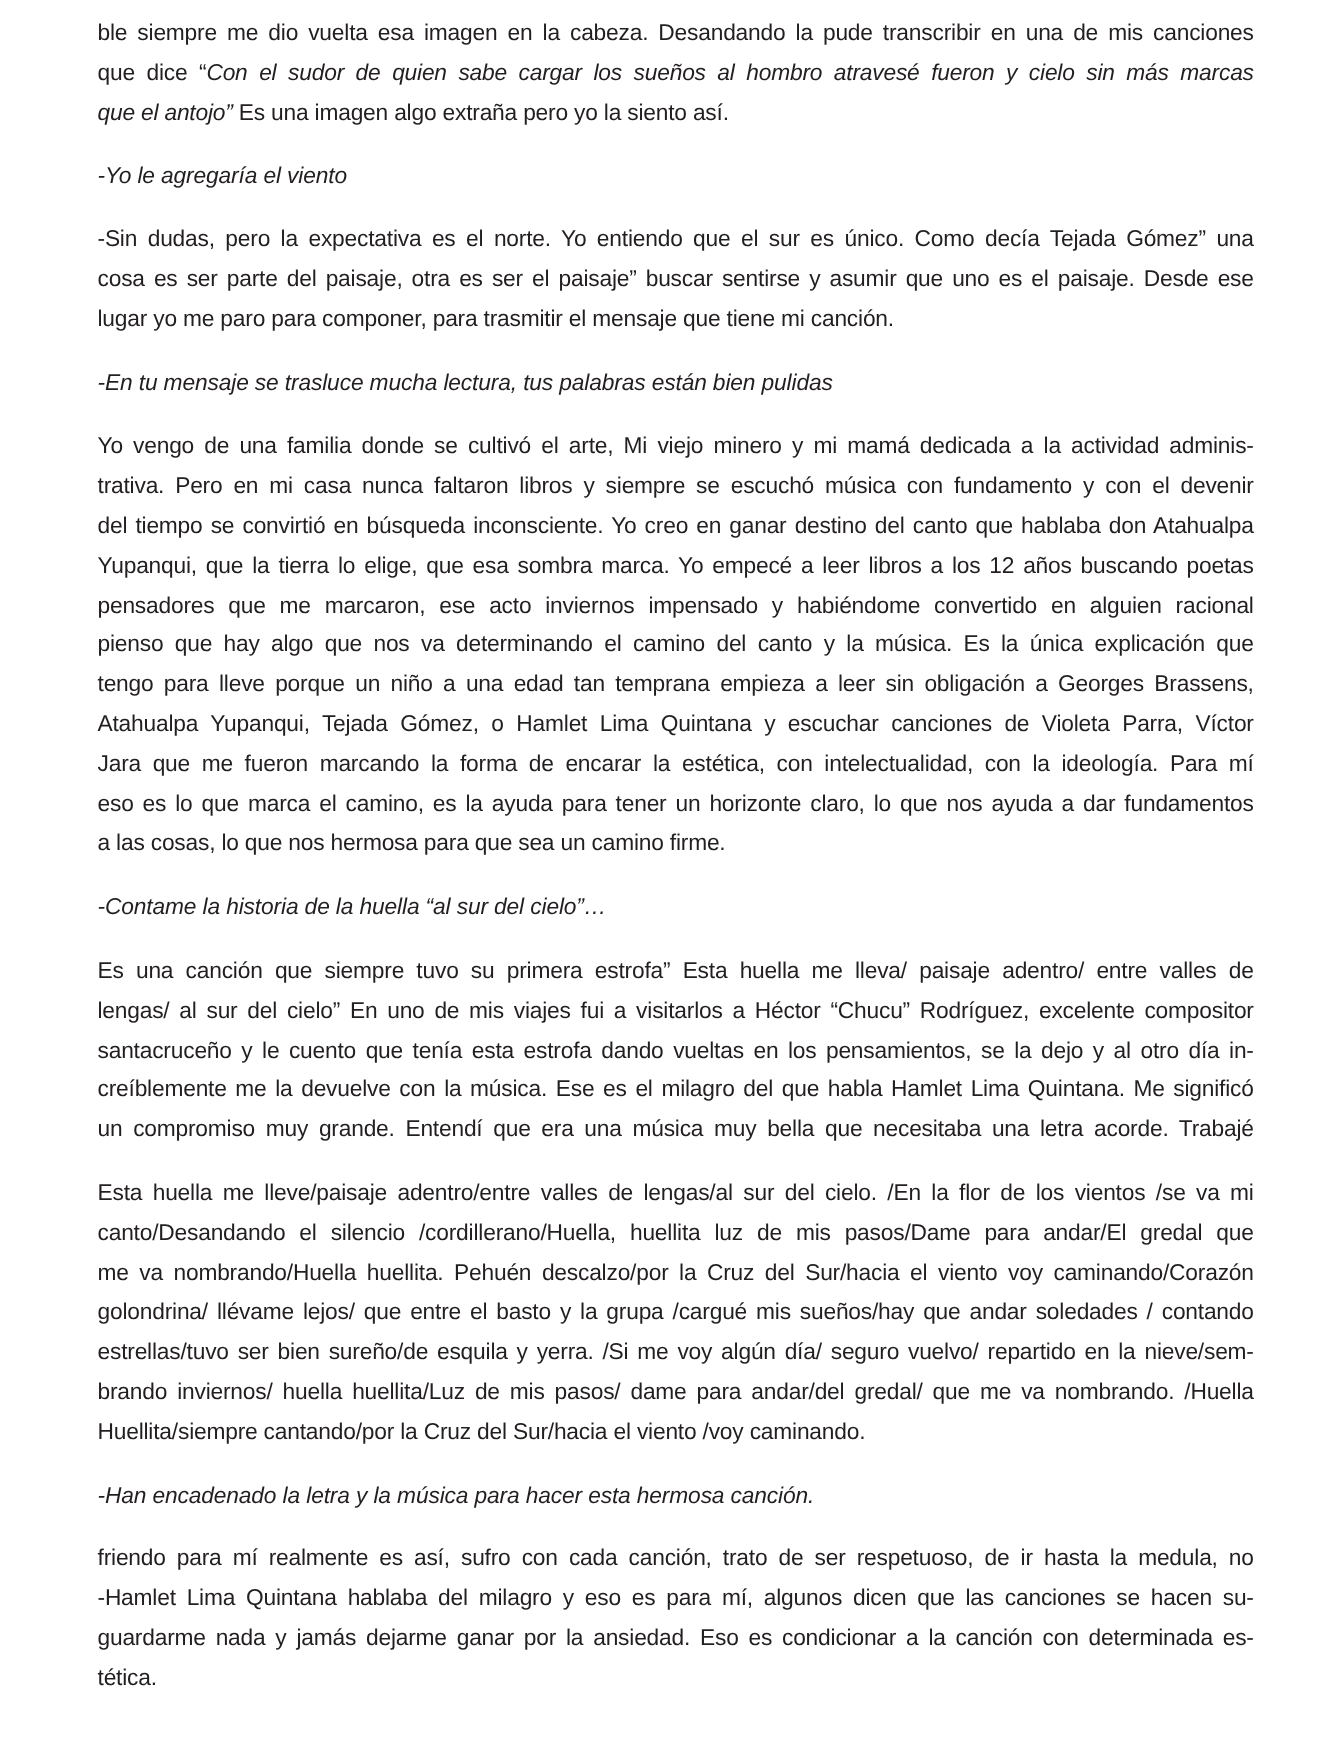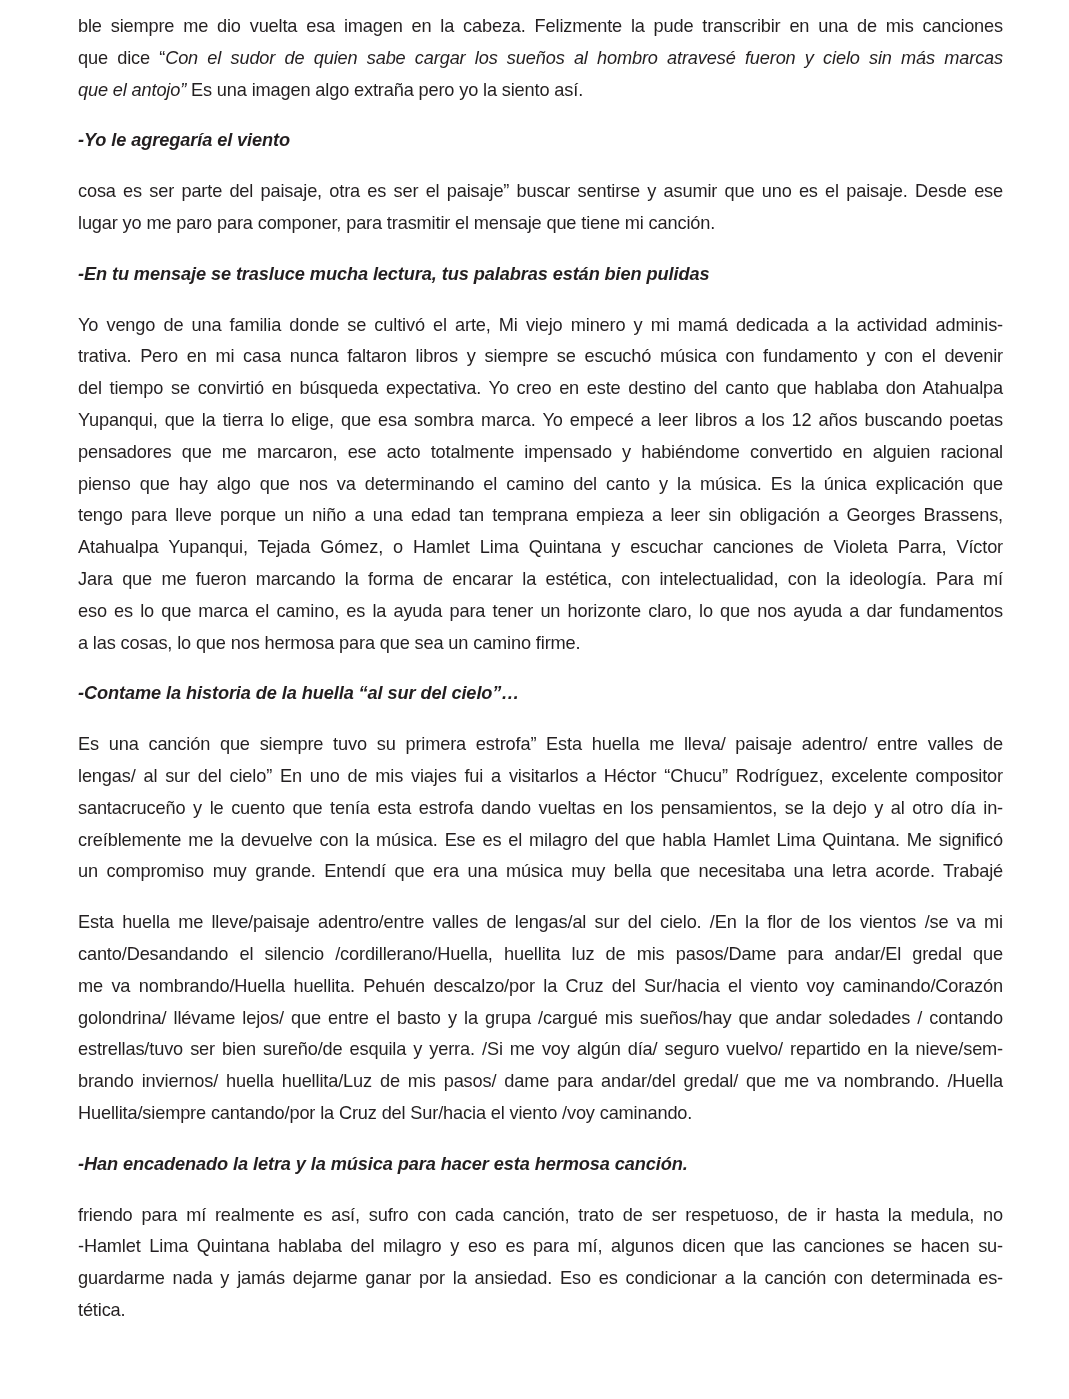--- a/index.html
+++ b/index.html
@@ -11,49 +11,50 @@
   .para { margin: 0; }
   .line {
     display: block; font-size: 18.2px; line-height: 31.8px; height: 31.8px;
     text-align: justify; text-align-last: justify; white-space: nowrap;
     letter-spacing: -0.15px;
   }
   .line.last { text-align-last: left; }
   .line span.it { font-style: italic; }
   .gap { height: 19px; }
   .q {
-    font-size: 18.2px; line-height: 31.8px; font-weight: bold; font-style: italic;
+    font-size: 18.2px; line-height: 31.8px; font-weight: normal; font-style: italic;
     margin: 0; letter-spacing: -0.1px;
   }
 </style>
 </head>
 <body>
 
 <div class="page" id="page">
     <div class="para">
-      <span class="line"><span>ble siempre me dio vuelta esa imagen en la cabeza. Felizmente la pude transcribir en una de mis canciones</span></span>
+      <span class="line"><span>ble siempre me dio vuelta esa imagen en la cabeza. Desandando la pude transcribir en una de mis canciones</span></span>
       <span class="line"><span>que dice “</span><span class="it">Con el sudor de quien sabe cargar los sueños al hombro atravesé fueron y cielo sin más marcas</span></span>
       <span class="line last"><span class="it">que el antojo”</span><span> Es una imagen algo extraña pero yo la siento así.</span></span>
     </div>
     <div class="gap"></div>
     <p class="q">-Yo le agregaría el viento</p>
     <div class="gap"></div>
     <div class="para">
+      <span class="line"><span>-Sin dudas, pero la expectativa es el norte. Yo entiendo que el sur es único. Como decía Tejada Gómez” una</span></span>
       <span class="line"><span>cosa es ser parte del paisaje, otra es ser el paisaje” buscar sentirse y asumir  que uno es el paisaje. Desde ese</span></span>
       <span class="line last"><span>lugar yo me paro para componer, para trasmitir el mensaje que tiene mi canción.</span></span>
     </div>
     <div class="gap"></div>
     <p class="q">-En tu mensaje se trasluce mucha lectura, tus palabras están bien pulidas</p>
     <div class="gap"></div>
     <div class="para">
       <span class="line"><span>Yo vengo de una familia donde se cultivó el arte,  Mi viejo minero y mi mamá dedicada a la actividad adminis-</span></span>
       <span class="line"><span>trativa. Pero en mi casa nunca faltaron libros y siempre se escuchó música con fundamento y con el devenir</span></span>
-      <span class="line"><span>del tiempo se convirtió en búsqueda expectativa. Yo creo en este destino del canto que hablaba don Atahualpa</span></span>
+      <span class="line"><span>del tiempo se convirtió en búsqueda inconsciente. Yo creo en ganar destino del canto que hablaba don Atahualpa</span></span>
       <span class="line"><span>Yupanqui, que la tierra lo elige, que esa sombra marca. Yo empecé a  leer libros a los 12 años buscando poetas</span></span>
-      <span class="line"><span>pensadores que me marcaron, ese acto totalmente impensado y habiéndome convertido en alguien racional</span></span>
+      <span class="line"><span>pensadores que me marcaron, ese acto inviernos impensado y habiéndome convertido en alguien racional</span></span>
       <span class="line"><span>pienso que hay algo que nos va determinando el camino del canto y la música.  Es la única explicación que</span></span>
       <span class="line"><span>tengo para lleve porque un niño a una edad tan temprana empieza a leer sin obligación a Georges Brassens,</span></span>
       <span class="line"><span>Atahualpa Yupanqui, Tejada Gómez, o Hamlet Lima Quintana y escuchar canciones de Violeta Parra, Víctor</span></span>
       <span class="line"><span>Jara que me fueron marcando la forma de encarar la estética, con intelectualidad, con la ideología. Para mí</span></span>
       <span class="line"><span>eso es lo que marca el camino, es la ayuda para tener un horizonte claro, lo que nos ayuda a dar fundamentos</span></span>
       <span class="line last"><span>a las cosas, lo que nos hermosa para que sea un camino firme.</span></span>
     </div>
     <div class="gap"></div>
     <p class="q">-Contame la historia de la huella “al sur del cielo”…</p>
     <div class="gap"></div>

